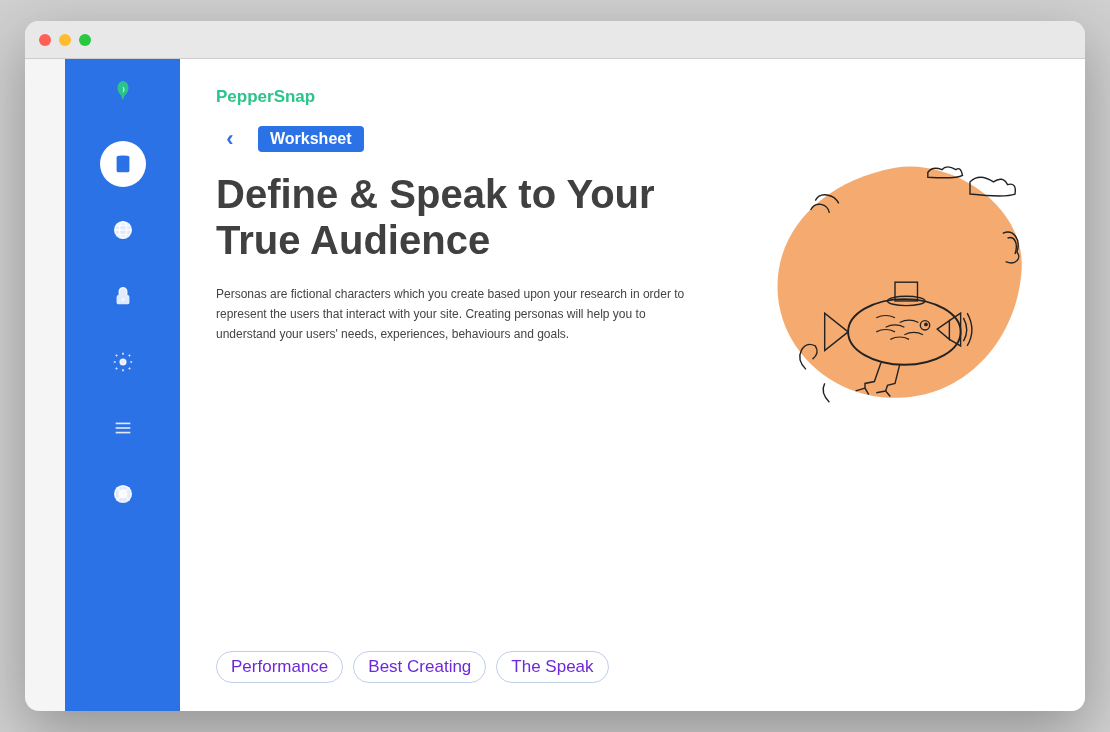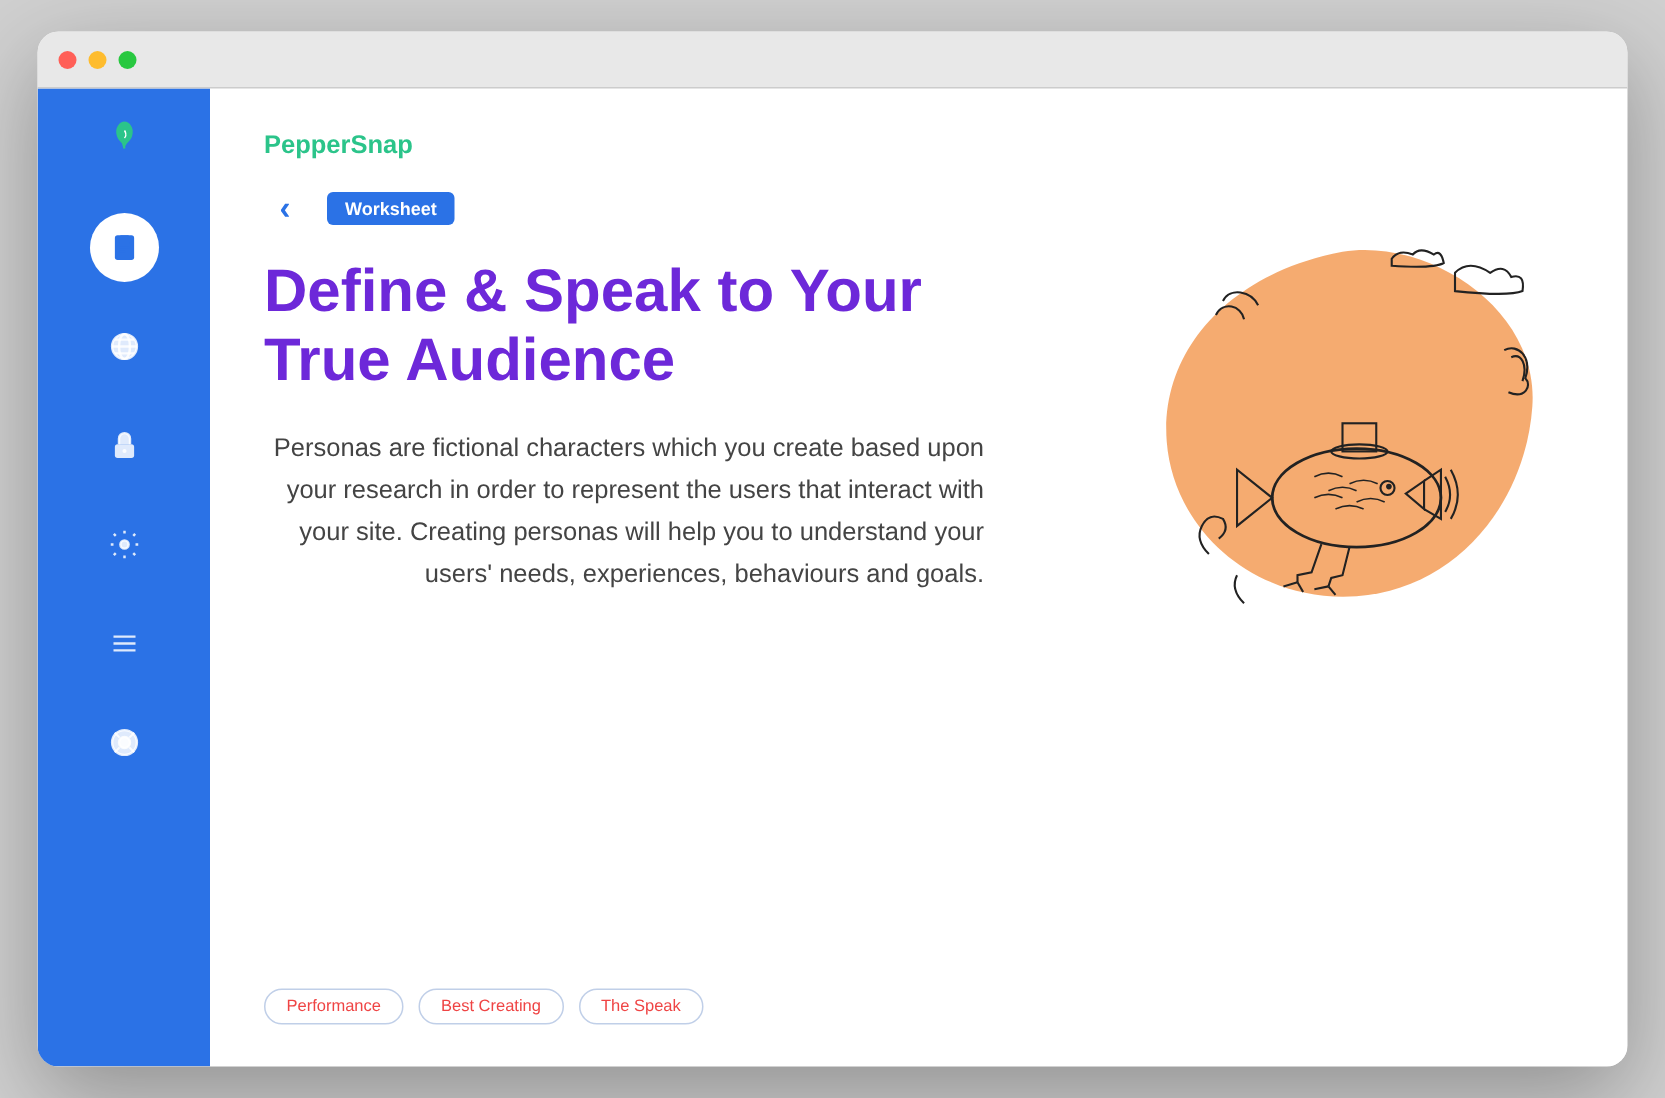--- a/index.html
+++ b/index.html
@@ -41,20 +41,21 @@
       border-radius: 50%;
     }
     .dot-red { background: #ff5f57; }
     .dot-yellow { background: #febc2e; }
     .dot-green { background: #28c840; }
 
     .browser-content {
       display: flex;
       flex: 1;
       overflow: hidden;
+      margin-left: 40px;
     }
 
     
     .sidebar {
       width: 115px;
       background: #2b72e6;
       display: flex;
       flex-direction: column;
       align-items: center;
       padding-top: 18px;
@@ -160,55 +161,54 @@
       display: flex;
       align-items: center;
       justify-content: center;
       width: 28px;
       height: 28px;
     }
 
     .worksheet-badge {
       background: #2b72e6;
       color: #fff;
-      font-size: 12px;
+      font-size: 16px;
       font-weight: 600;
       padding: 4px 12px;
       border-radius: 4px;
     }
 
     .article-title {
       font-size: 40px;
       font-weight: 800;
-      color: #6d28d9;
+      color: #404040;
       line-height: 1.15;
       margin-bottom: 22px;
     }
 
     .article-body {
-      font-size: 17px;
+      font-size: 12px;
       color: #444;
       line-height: 1.65;
       max-width: 480px;
       margin-bottom: 30px;
-      text-align: right;
     }
 
     .tags-row {
       display: flex;
       gap: 10px;
       flex-wrap: wrap;
       margin-top: auto;
     }
 
     .tag-pill {
       background: #fff;
       border: 1.5px solid #c0cfe8;
-      color: #ef4444;
-      font-size: 11px;
+      color: #6d28d9;
+      font-size: 17px;
       padding: 5px 14px;
       border-radius: 20px;
       cursor: pointer;
     }
 
     
     .content-right {
       width: 340px;
       display: flex;
       align-items: center;

